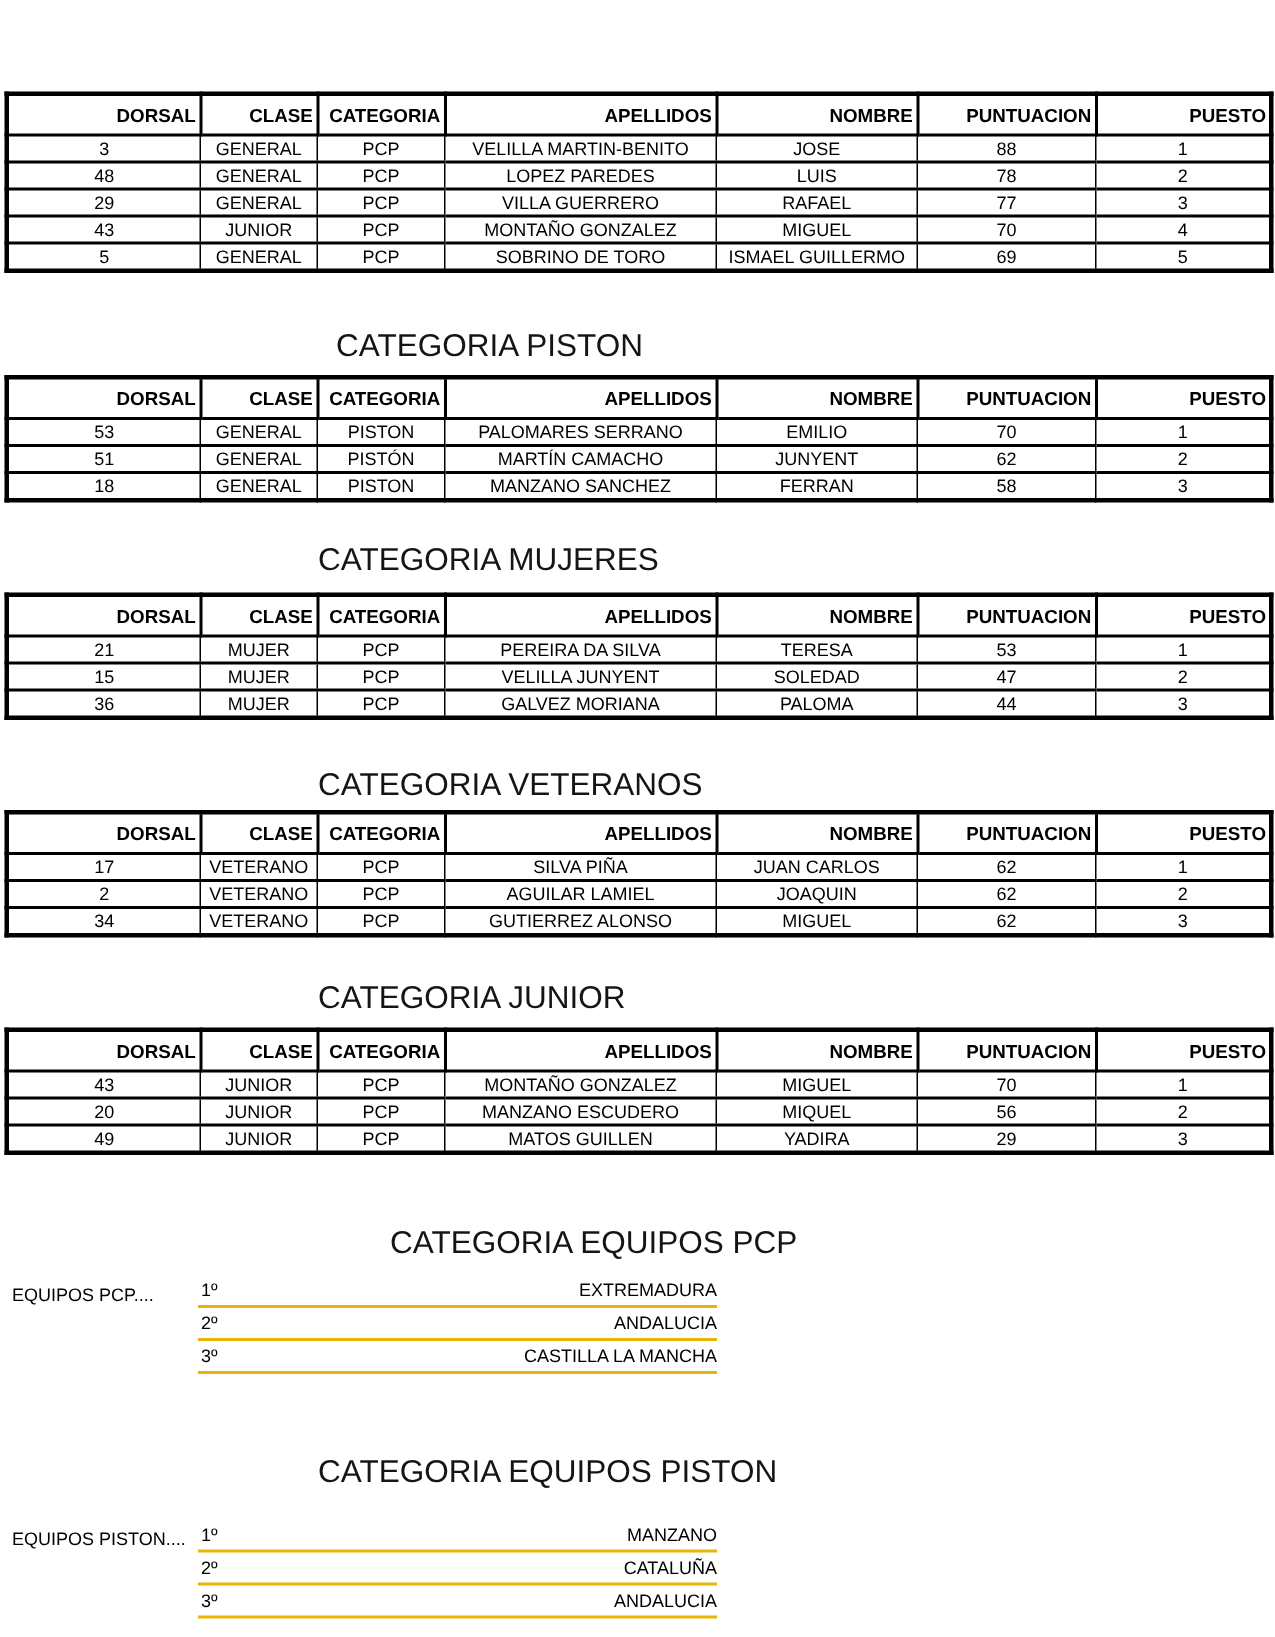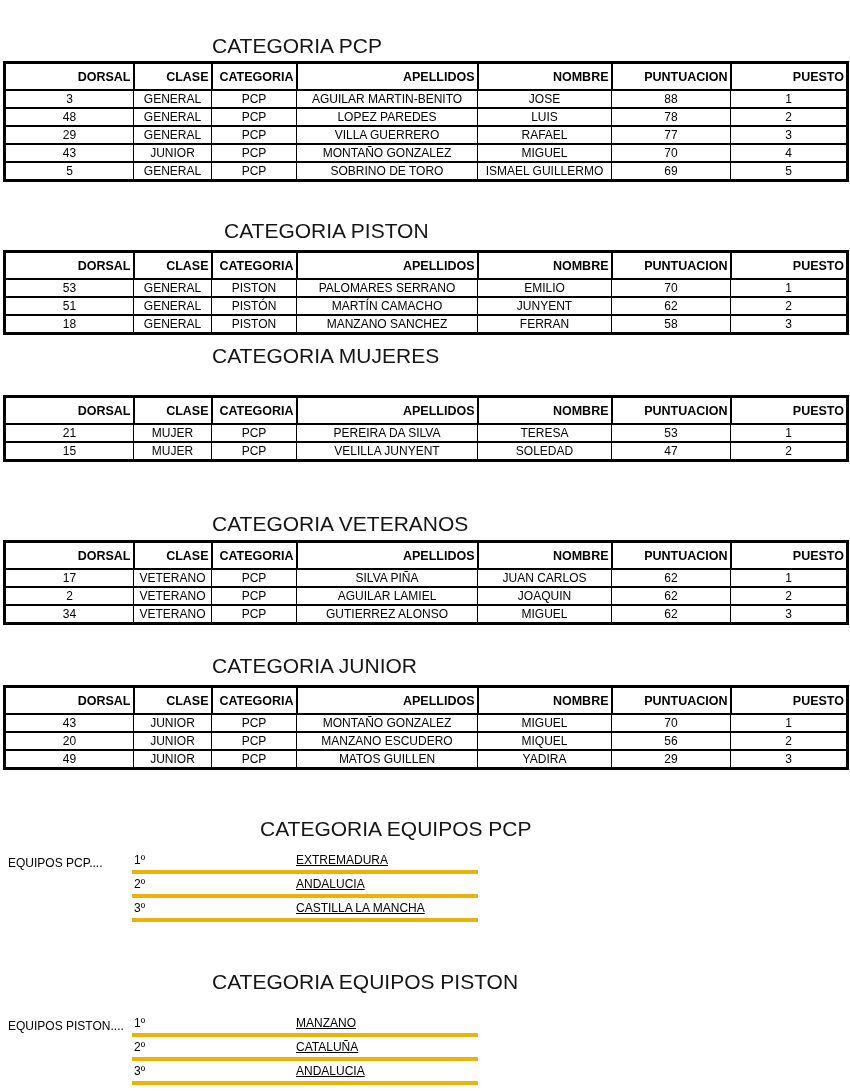--- a/index.html
+++ b/index.html
@@ -64,41 +64,39 @@
   }
   .team-list {
     position: absolute;
     left: 132px;
     width: 346px;
   }
   .team-row {
     display: flex;
     align-items: center;
     height: 20px;
-    border-bottom: 4px solid #eab308;
+    border-bottom: 2px solid #eab308;
   }
   .team-rank {
     width: 162px;
     padding-left: 2px;
     font-size: 12px;
   }
   .team-name {
     flex: 1;
-    text-align: left;
+    text-align: right;
     font-size: 12px;
     white-space: nowrap;
-    text-decoration: underline;
   }
 </style>
 </head>
 <body>
 
 <div id="page">
 
-  <h1 class="section-title" style="top:20px;">CATEGORIA PCP</h1>
   <table class="results-table" style="top:61px;">
     <colgroup>
         <col style="width:129px">
         <col style="width:78px">
         <col style="width:85px">
         <col style="width:181px">
         <col style="width:134px">
         <col style="width:119px">
         <col style="width:117px">
       </colgroup>
@@ -111,21 +109,21 @@
           <th>NOMBRE</th>
           <th>PUNTUACION</th>
           <th>PUESTO</th>
         </tr>
       </thead>
       <tbody>
         <tr>
           <td>3</td>
           <td>GENERAL</td>
           <td>PCP</td>
-          <td>AGUILAR MARTIN-BENITO</td>
+          <td>VELILLA MARTIN-BENITO</td>
           <td>JOSE</td>
           <td>88</td>
           <td>1</td>
         </tr>
         <tr>
           <td>48</td>
           <td>GENERAL</td>
           <td>PCP</td>
           <td>LOPEZ PAREDES</td>
           <td>LUIS</td>
@@ -208,21 +206,21 @@
           <td>GENERAL</td>
           <td>PISTON</td>
           <td>MANZANO SANCHEZ</td>
           <td>FERRAN</td>
           <td>58</td>
           <td>3</td>
         </tr>
       </tbody>
     </table>
 
-  <h1 class="section-title" style="top:330px;">CATEGORIA MUJERES</h1>
+  <h1 class="section-title" style="top:348px;">CATEGORIA MUJERES</h1>
   <table class="results-table" style="top:395px;">
     <colgroup>
         <col style="width:129px">
         <col style="width:78px">
         <col style="width:85px">
         <col style="width:181px">
         <col style="width:134px">
         <col style="width:119px">
         <col style="width:117px">
       </colgroup>
@@ -248,20 +246,29 @@
           <td>1</td>
         </tr>
         <tr>
           <td>15</td>
           <td>MUJER</td>
           <td>PCP</td>
           <td>VELILLA JUNYENT</td>
           <td>SOLEDAD</td>
           <td>47</td>
           <td>2</td>
+        </tr>
+        <tr>
+          <td>36</td>
+          <td>MUJER</td>
+          <td>PCP</td>
+          <td>GALVEZ MORIANA</td>
+          <td>PALOMA</td>
+          <td>44</td>
+          <td>3</td>
         </tr>
       </tbody>
     </table>
 
   <h1 class="section-title" style="top:498px;">CATEGORIA VETERANOS</h1>
   <table class="results-table" style="top:540px;">
     <colgroup>
         <col style="width:129px">
         <col style="width:78px">
         <col style="width:85px">

